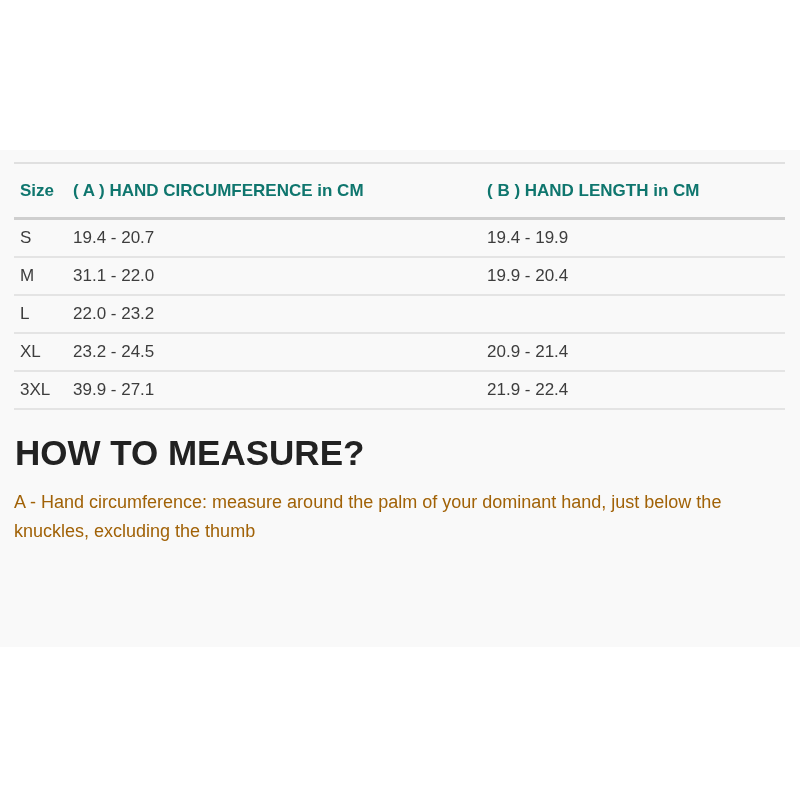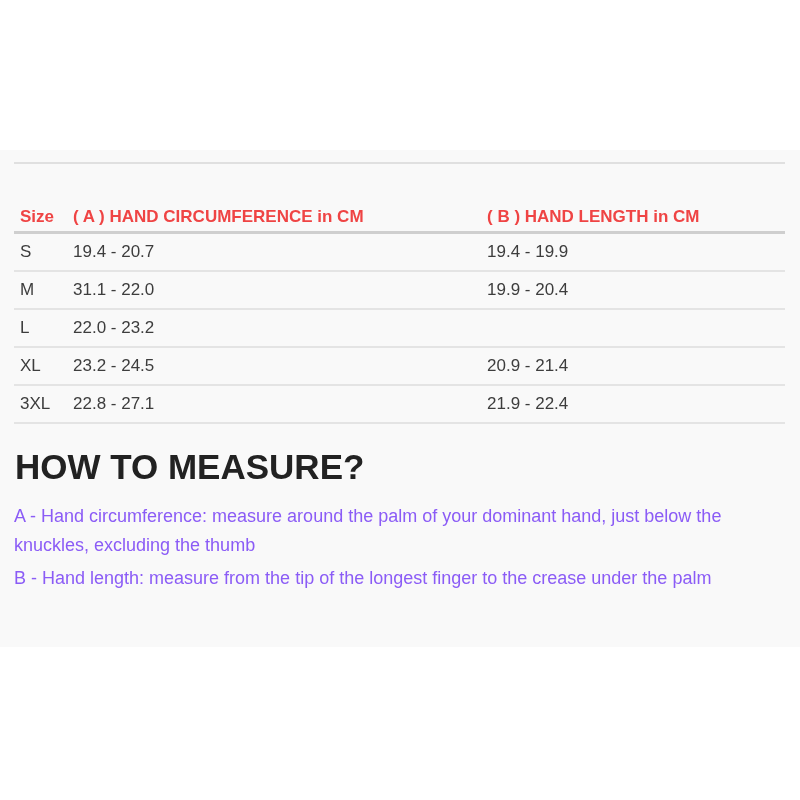--- a/index.html
+++ b/index.html
@@ -24,39 +24,38 @@
     font-size: 17px;
   }
   .trow {
     display: grid;
     grid-template-columns: 59px 414px 1fr;
     align-items: center;
     height: 38px;
     border-bottom: 2px solid #e4e4e4;
   }
   .trow.header {
-    height: 32px;
+    height: 56px;
     border-bottom: 3px solid #cfcfcf;
     font-weight: 700;
-    color: #ef4444;
-    margin-top: 38px;
+    color: #0f766e;
   }
   .cell { white-space: nowrap; }
   .cell.size-col { padding-left: 6px; }
   .measure-heading {
     margin: 24px 0 0 1px;
     font-size: 35px;
     line-height: 38px;
     font-weight: 700;
     color: #222222;
     letter-spacing: 0;
   }
   .instructions {
     margin-top: 16px;
-    color: #8b5cf6;
+    color: #a16207;
     font-size: 18px;
   }
   .instr-line {
     line-height: 29px;
     white-space: nowrap;
   }
   .para-b { margin-top: 4px; }
 </style>
 </head>
 <body>
@@ -84,30 +83,27 @@
       <div class="cell size-col">L</div>
       <div class="cell">22.0 - 23.2</div>
     </div>
     <div class="trow">
       <div class="cell size-col">XL</div>
       <div class="cell">23.2 - 24.5</div>
       <div class="cell">20.9 - 21.4</div>
     </div>
     <div class="trow">
       <div class="cell size-col">3XL</div>
-      <div class="cell">22.8 - 27.1</div>
+      <div class="cell">39.9 - 27.1</div>
       <div class="cell">21.9 - 22.4</div>
     </div>
   </div>
 
   <h2 class="measure-heading">HOW TO MEASURE?</h2>
 
   <div class="instructions">
     <div class="para-a">
       <div class="instr-line">A - Hand circumference: measure around the palm of your dominant hand, just below the</div>
       <div class="instr-line">knuckles, excluding the thumb</div>
     </div>
-    <div class="para-b">
-      <div class="instr-line">B - Hand length: measure from the tip of the longest finger to the crease under the palm</div>
-    </div>
   </div>
 
 </div>
 
 </body></html>

